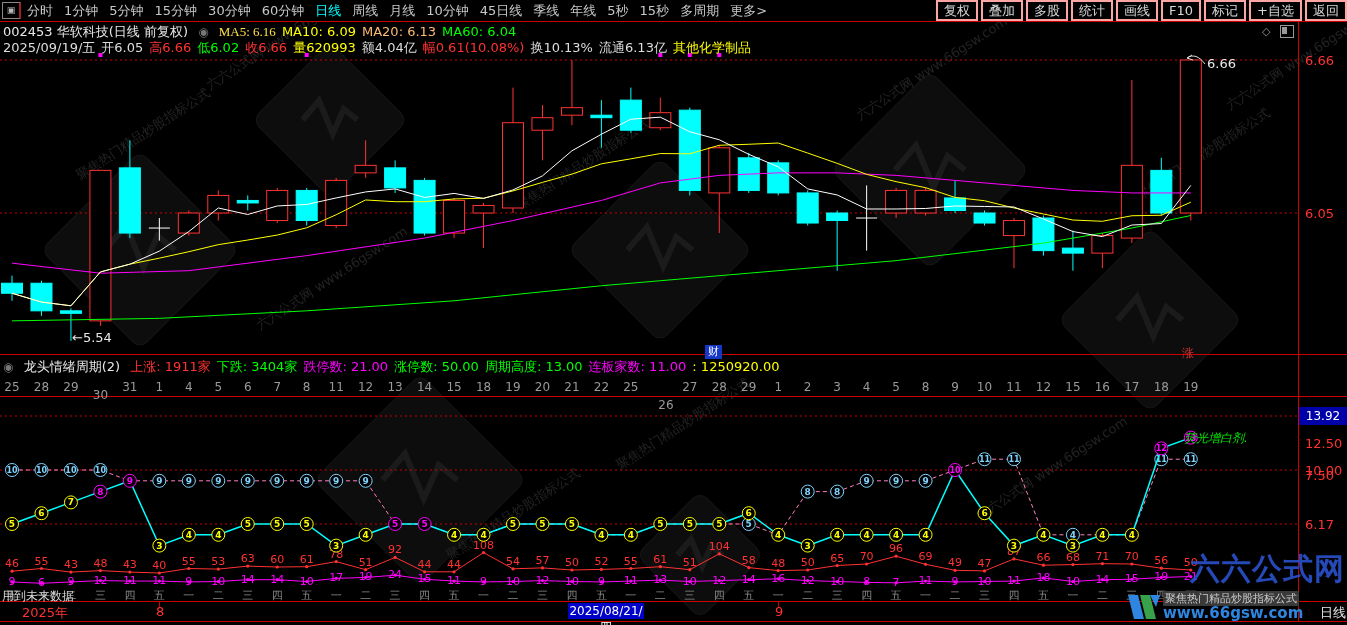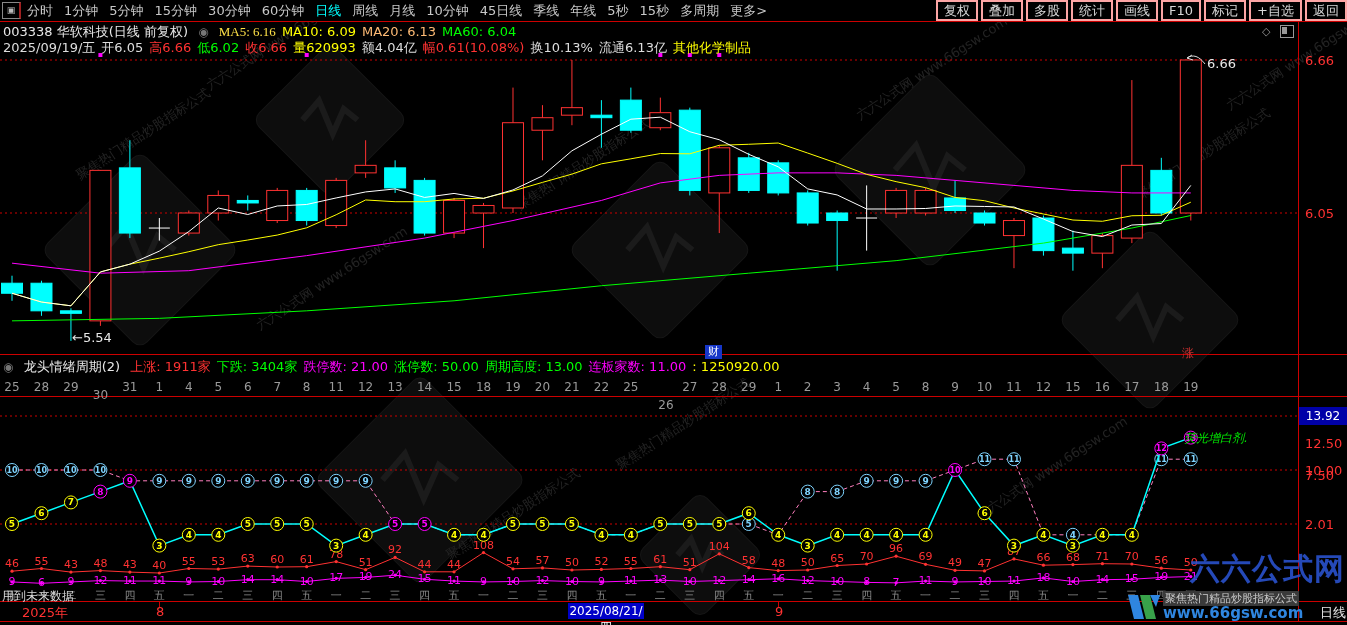--- a/index.html
+++ b/index.html
@@ -527,21 +527,21 @@
         <span class="rbtn">统计</span>
         <span class="rbtn">画线</span>
         <span class="rbtn">F10</span>
         <span class="rbtn">标记</span>
         <span class="rbtn">+自选</span>
         <span class="rbtn">返回</span>
       </div>
   </div>
 
   <div id="info1">
-    <span>003338 华软科技(日线 前复权)</span>
+    <span>002453 华软科技(日线 前复权)</span>
     <span class="circ">◉</span>
     <span id="ma-values"><span style="color: #fde047; font-family: Liberation Serif, serif;">MA5: 6.16</span><span style="color: rgb(255, 255, 0);">MA10: 6.09</span><span style="color: #fdba74;">MA20: 6.13</span><span style="color: rgb(0, 255, 0);">MA60: 6.04</span></span>
   </div>
 
   <div id="info2"><span style="color: rgb(221, 221, 221);">2025/09/19/五</span><span style="color: rgb(221, 221, 221);">开6.05</span><span style="color: rgb(255, 50, 50);">高6.66</span><span style="color: rgb(0, 255, 0);">低6.02</span><span style="color: rgb(255, 50, 50);">收6.66</span><span style="color: rgb(255, 255, 0);">量620993</span><span style="color: rgb(221, 221, 221);">额4.04亿</span><span style="color: rgb(255, 50, 50);">幅0.61(10.08%)</span><span style="color: rgb(221, 221, 221);">换10.13%</span><span style="color: rgb(221, 221, 221);">流通6.13亿</span><span style="color: rgb(255, 255, 0);">其他化学制品</span></div>
 
   <div id="ind-header">
     <span class="circ">◉</span>
     <span>龙头情绪周期(2)</span>
     <span id="ind-params"><span style="color: rgb(255, 50, 50);">上涨: 1911家</span><span style="color: rgb(0, 255, 0);">下跌: 3404家</span><span style="color: rgb(255, 0, 255);">跌停数: 21.00</span><span style="color: rgb(0, 255, 0);">涨停数: 50.00</span><span style="color: rgb(0, 255, 0);">周期高度: 13.00</span><span style="color: rgb(255, 0, 255);">连板家数: 11.00</span><span style="color: rgb(255, 255, 0);">: 1250920.00</span></span>
@@ -633,21 +633,21 @@
       <span class="wlab" style="left: 1161.33px; top: 588px;">四</span>
       <span class="wlab" style="left: 1190.8px; top: 588px;">五</span>
     </div>
 
   <div class="pricelab" style="top:53px;">6.66</div>
   <div class="pricelab" style="top:206px;">6.05</div>
   <div id="lower-labels">
       <span class="pricelab" style="top: 436px;">12.50</span>
       <span class="pricelab" style="top: 463px;">10.00</span>
       <span class="pricelab" style="top: 468px;">7.50</span>
-      <span class="pricelab" style="top: 517px;">2.01</span>
+      <span class="pricelab" style="top: 517px;">6.17</span>
     </div>
   <div id="badge">13.92</div>
   <div id="stocktag">荧光增白剂.</div>
 
   <div id="lowlab">←5.54</div>
   <div id="highlab">6.66</div>
   <div id="cai">财</div>
   <div id="zhang">涨</div>
 
   <div id="icon-diamond" class="cornericon">◇</div>

